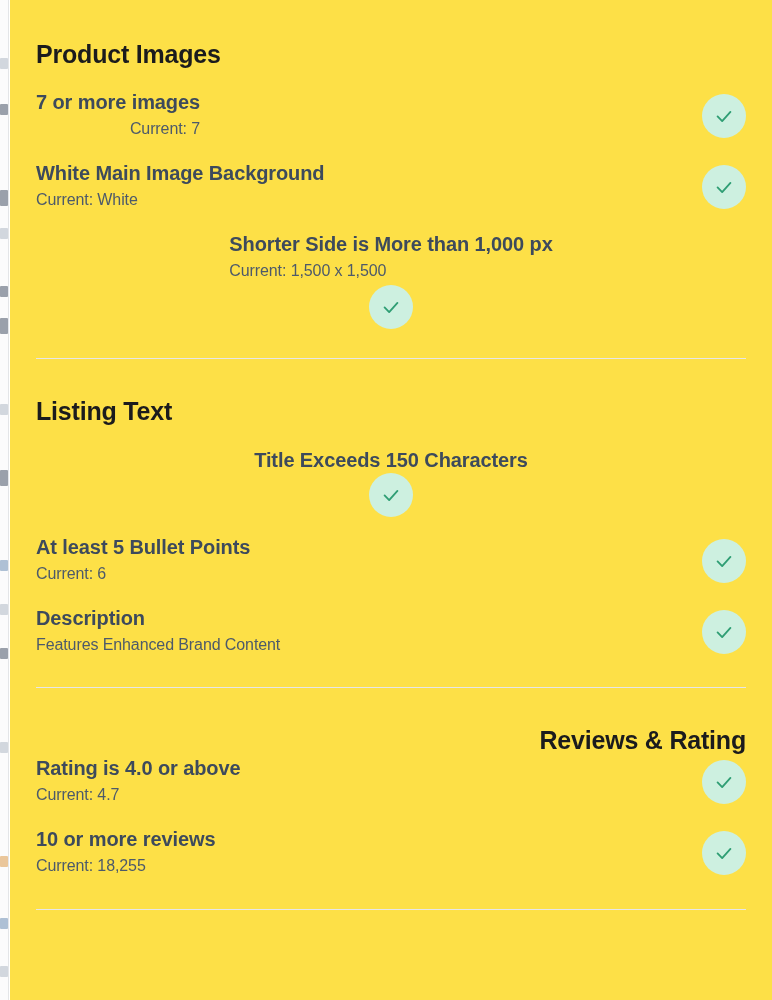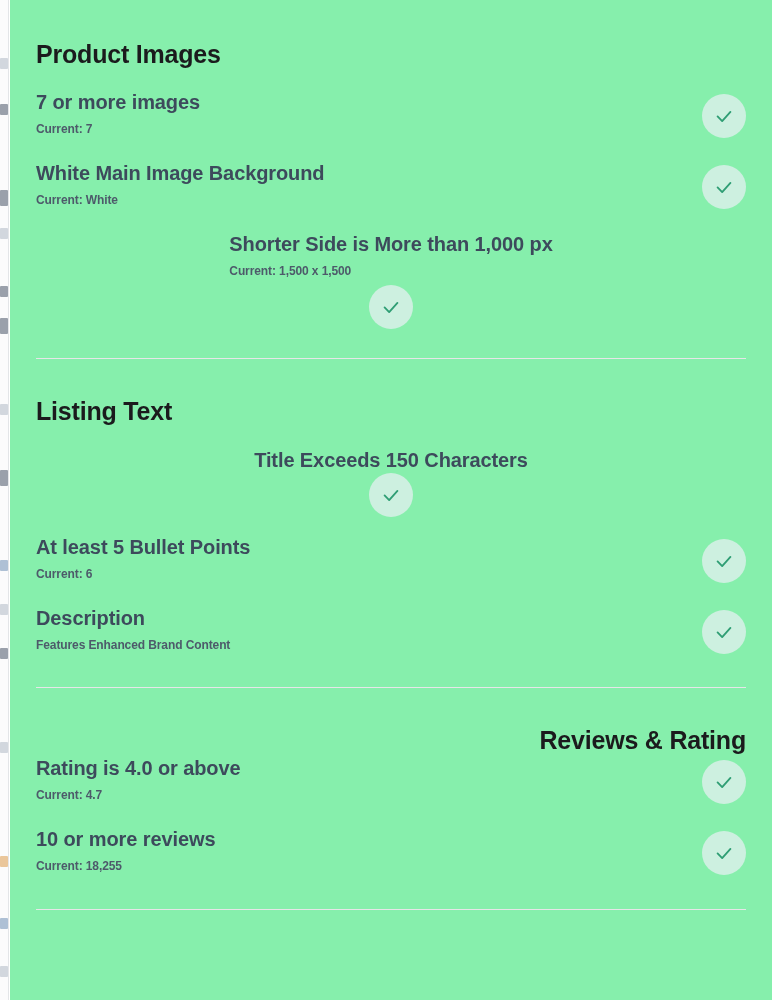--- a/index.html
+++ b/index.html
@@ -42,21 +42,21 @@
   #edge-sliver .frag.cool { background: #6f8fb5; opacity:.55; }
   #edge-sliver .frag.tall { height: 16px; }
 
   
   #checklist-card {
     position: absolute;
     left: 10px;
     top: 0;
     width: 762px;
     height: 1000px;
-    background: #86efac;
+    background: #fde047;
     box-sizing: border-box;
     padding: 0 26px 0 26px;
   }
 
   .section { position: relative; }
 
   .section-heading {
     font-size: 25px;
     font-weight: 700;
     color: #1b1b1d;
@@ -75,22 +75,22 @@
   .rule-text { max-width: 640px; }
 
   .rule-title {
     font-size: 20px;
     font-weight: 700;
     color: #3d4a5c;
     line-height: 26px;
     letter-spacing: -0.1px;
   }
   .rule-current {
-    font-size: 12px;
-    font-weight: 700;
+    font-size: 16px;
+    font-weight: 400;
     color: #4d5a6a;
     line-height: 28px;
     letter-spacing: -0.1px;
   }
 
   .status-badge {
     flex: 0 0 auto;
     width: 44px;
     height: 44px;
     border-radius: 50%;
@@ -128,21 +128,21 @@
   <div class="frag warm" style="top:856px;"></div>
   <div class="frag cool" style="top:918px;"></div>
   <div class="frag lite" style="top:966px;"></div>
 </div>
 
 <div id="checklist-card">
 
   <div class="section">
     <div class="section-heading" style="padding-top:40px;">Product Images</div>
 
-    <div class="rule" style="margin-top:20px;">
+    <div class="rule" style="margin-top:20px;text-align:right;">
       <div class="rule-text">
         <div class="rule-title">7 or more images</div>
         <div class="rule-current">Current: 7</div>
       </div>
       <div class="status-badge">
         <svg width="22" height="22" viewBox="0 0 24 24" fill="none">
           <path d="M5 12.5 L10 17.5 L19 7.5" stroke="#2f9e74" stroke-width="2" stroke-linecap="round" stroke-linejoin="round"></path>
         </svg>
       </div>
     </div>

